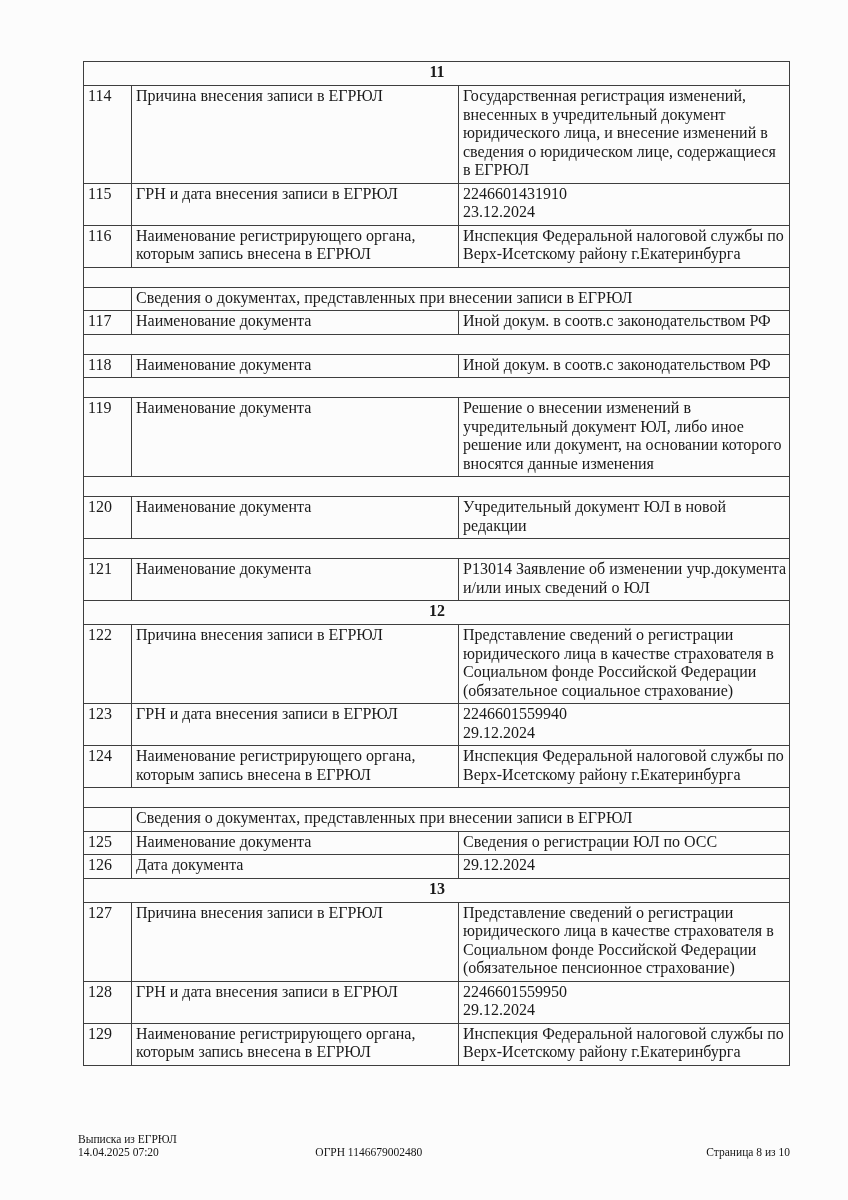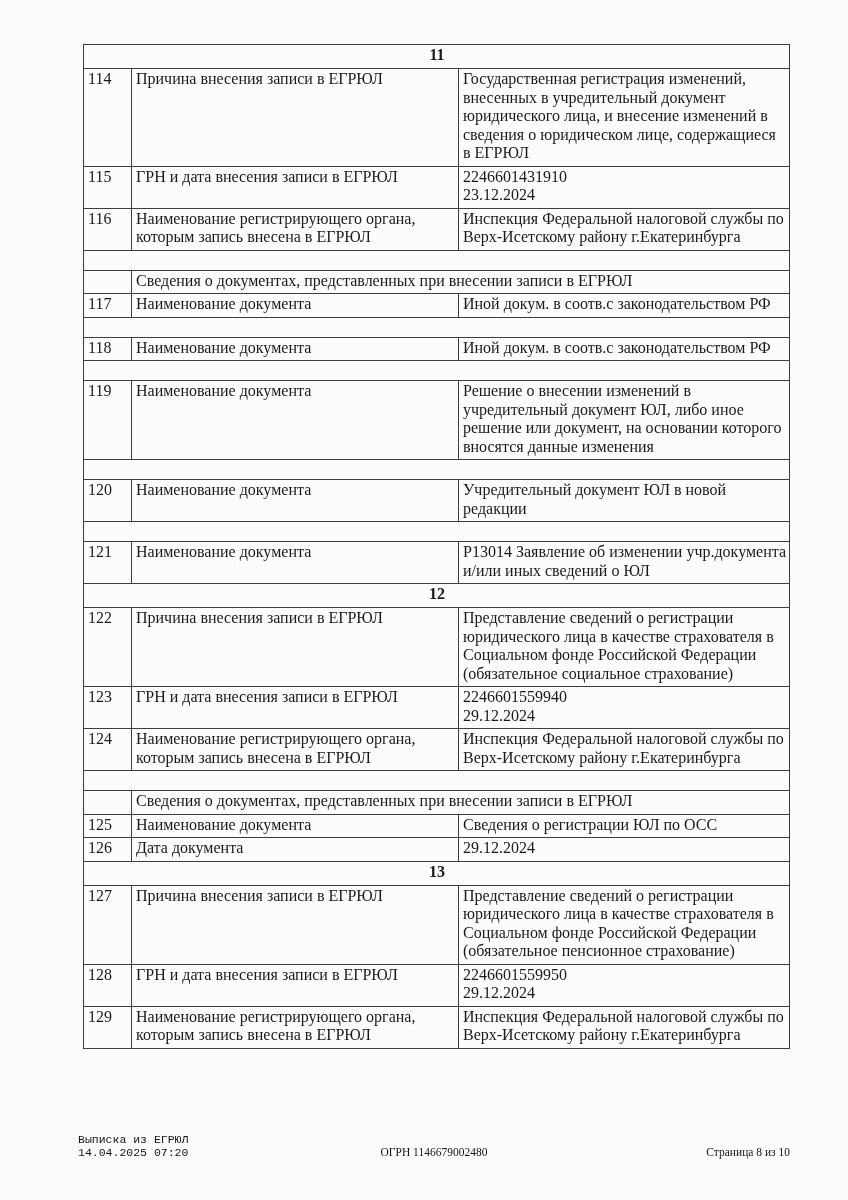--- a/index.html
+++ b/index.html
@@ -11,21 +11,21 @@
     height: 1200px;
     position: relative;
     background: #fcfcfc;
     font-family: "Liberation Serif", serif;
     color: #1a1a1a;
     overflow: hidden;
   }
   .doc-table {
     position: absolute;
     left: 83px;
-    top: 44px;
+    top: 61px;
     width: 706px;
     border-collapse: collapse;
     table-layout: fixed;
   }
   .doc-table td {
     border: 1px solid #3e3e3e;
     vertical-align: top;
     font-size: 16px;
     line-height: 18.5px;
     padding: 1px 3px 3px 4px;
@@ -53,22 +53,22 @@
     position: absolute;
     left: 78px;
     top: 1133px;
     width: 712px;
     display: flex;
     align-items: flex-end;
     font-size: 11.5px;
     line-height: 13px;
     color: #151515;
   }
-  .footer .f-left { flex: 1 1 0; text-align: left; font-family: Liberation Mono, monospace; }
-  .footer .f-center { flex: 1 1 0; text-align: center; }
+  .footer .f-left { flex: 1 1 0; text-align: left; }
+  .footer .f-center { flex: 1 1 0; }
   .footer .f-right { flex: 1 1 0; text-align: right; }
 </style>
 </head>
 <body>
 
 <table class="doc-table">
   <colgroup>
     <col style="width:48px">
     <col style="width:327px">
     <col style="width:331px">

